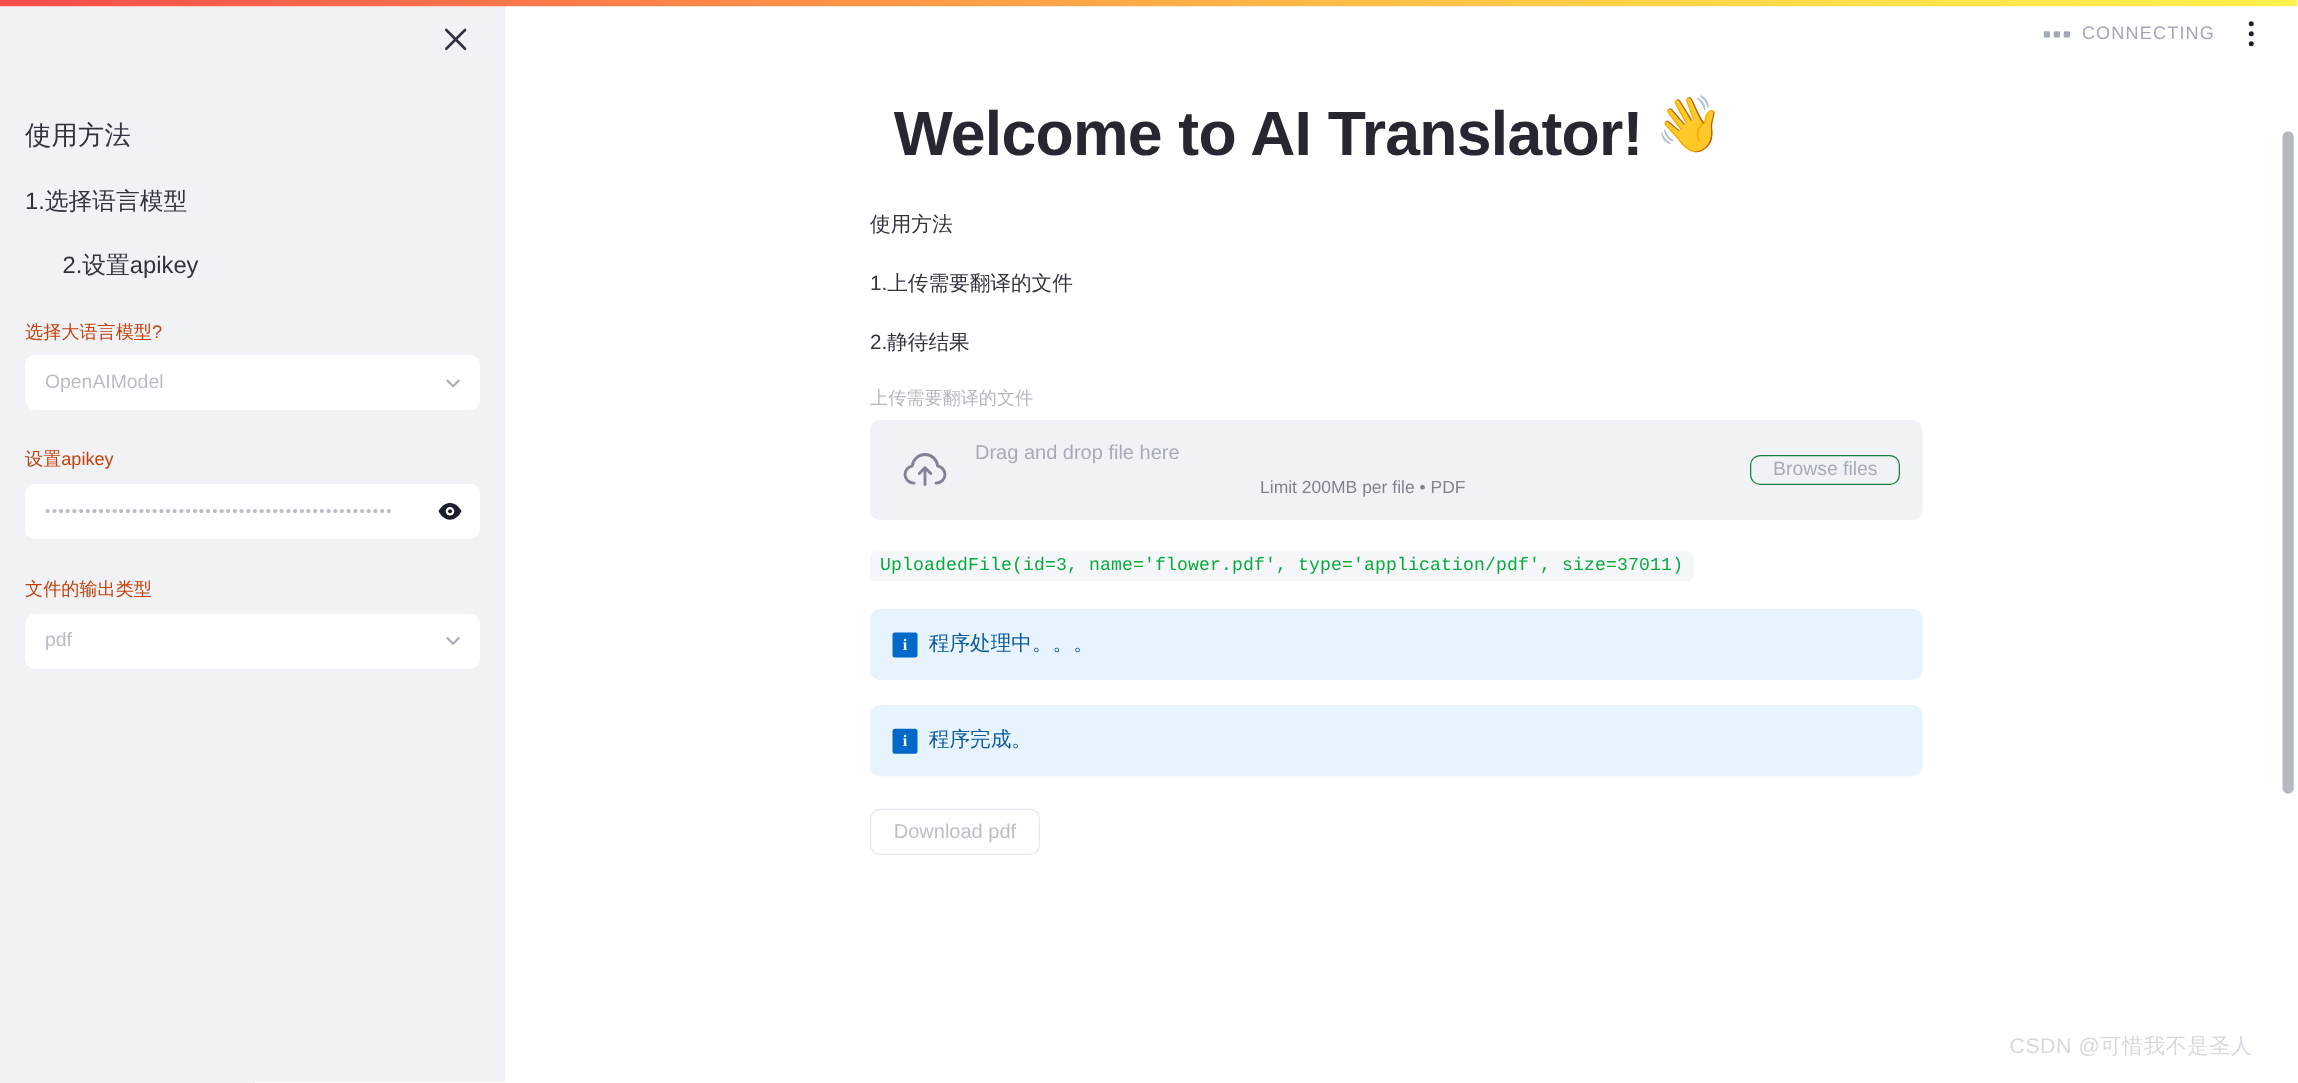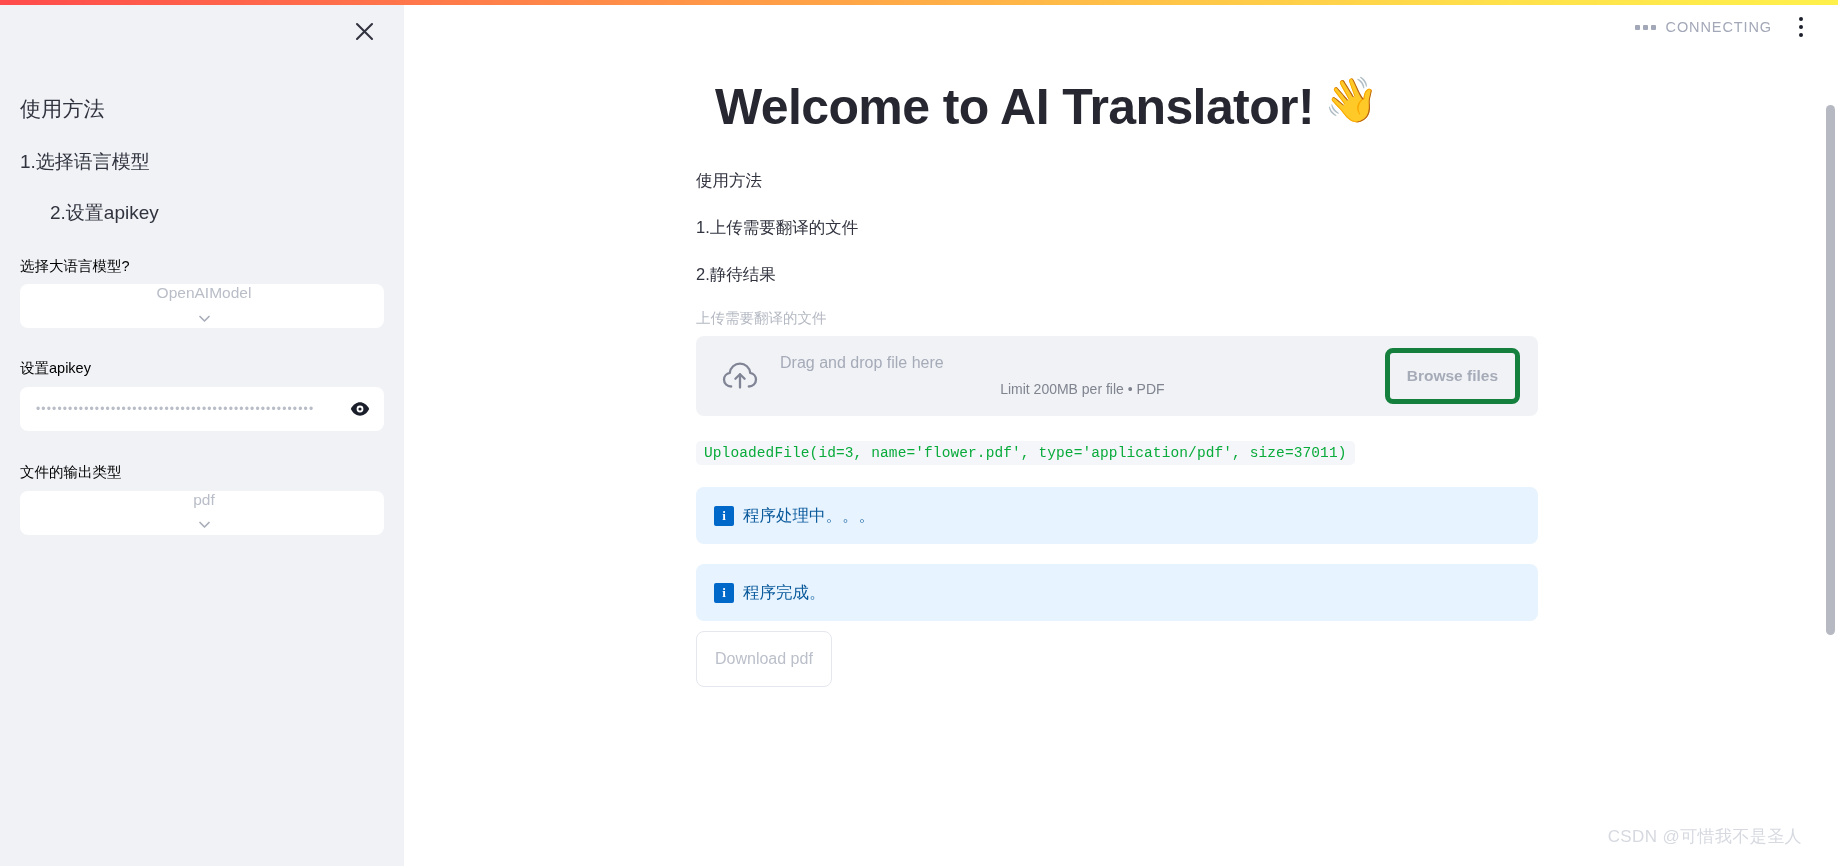--- a/index.html
+++ b/index.html
@@ -46,31 +46,30 @@
     letter-spacing: .2px;
   }
   .sb-h2 {
     font-size: 19px; color: #31333f; font-weight: 400;
     line-height: 1.3; margin-bottom: 26px;
   }
   .sb-h2.second { margin-bottom: 30px; margin-left: 30px; }
 
   .field { margin-bottom: 11px; }
   .field-label {
-    font-size: 14.5px; color: #000000; font-weight: 400;
+    font-size: 14.5px; color: #c2410c; font-weight: 400;
     margin-bottom: 7px; line-height: 1.5;
   }
   .select-box {
     position: relative;
     height: 44px; background: #ffffff;
     border-radius: 8px;
     display: flex; align-items: center;
     padding: 0 12px 0 16px;
     cursor: pointer;
-    flex-direction: column;
   }
   .select-value { font-size: 15.5px; color: #b9bdc7; flex: 1; }
   .chev {
     width: 20px; height: 20px; color: #a9aeb9;
     display: flex; align-items: center; justify-content: center;
   }
   .chev svg { display: block; }
 
   .pwd-box {
     position: relative;
@@ -146,27 +145,26 @@
     background: #f0f2f6; border-radius: 8px;
     display: flex; align-items: center;
     padding: 0 18px 0 22px;
   }
   .dz-icon { width: 44px; height: 44px; color: #808495; flex: none; margin-right: 18px; }
   .dz-icon svg { display: block; }
   .dz-texts { flex: 1; }
   .dz-main { font-size: 16px; color: #a6abb8; line-height: 1.5; }
   .dz-sub  { font-size: 14px; color: #80848f; line-height: 1.6; margin-top: 3px; text-align: center; }
   .browse-btn {
-    height: 56px; padding: 0 17px;
-    border: 5px solid #15803d; border-radius: 8px;
+    height: 24px; padding: 0 17px;
+    border: 1px solid #15803d; border-radius: 8px;
     background: transparent;
     font-size: 15.5px; color: #a6abb8;
     display: flex; align-items: center; cursor: pointer;
     font-family: "Liberation Sans", sans-serif;
-    font-weight: bold;
   }
 
   .code-line {
     margin-top: 25px;
     display: inline-block;
     background: #f4f6f9; border-radius: 5px;
     padding: 4px 8px;
     font-family: "Liberation Mono", monospace;
     font-size: 14.5px; color: #09ab3b; letter-spacing: .1px;
     white-space: pre;
@@ -183,22 +181,22 @@
   .alert-icon {
     width: 20px; height: 20px; background: #0068c9; border-radius: 2px;
     color: #ffffff; font-size: 13px; font-weight: 700;
     display: flex; align-items: center; justify-content: center;
     font-family: "Liberation Serif", serif;
     flex: none; margin-right: 9px;
   }
   .alert-text { font-size: 16.5px; color: #0a5a9c; line-height: 1.5; }
 
   .download-btn {
-    margin-top: 10px;
-    height: 56px; padding: 0 18px;
+    margin-top: 26px;
+    height: 37px; padding: 0 18px;
     border: 1px solid #e4e7ee; border-radius: 8px;
     background: transparent;
     font-size: 16px; color: #bbbfc9;
     display: inline-flex; align-items: center; cursor: pointer;
     font-family: "Liberation Sans", sans-serif;
   }
 
   
   .watermark {
     position: absolute; right: 36px; bottom: 18px;

